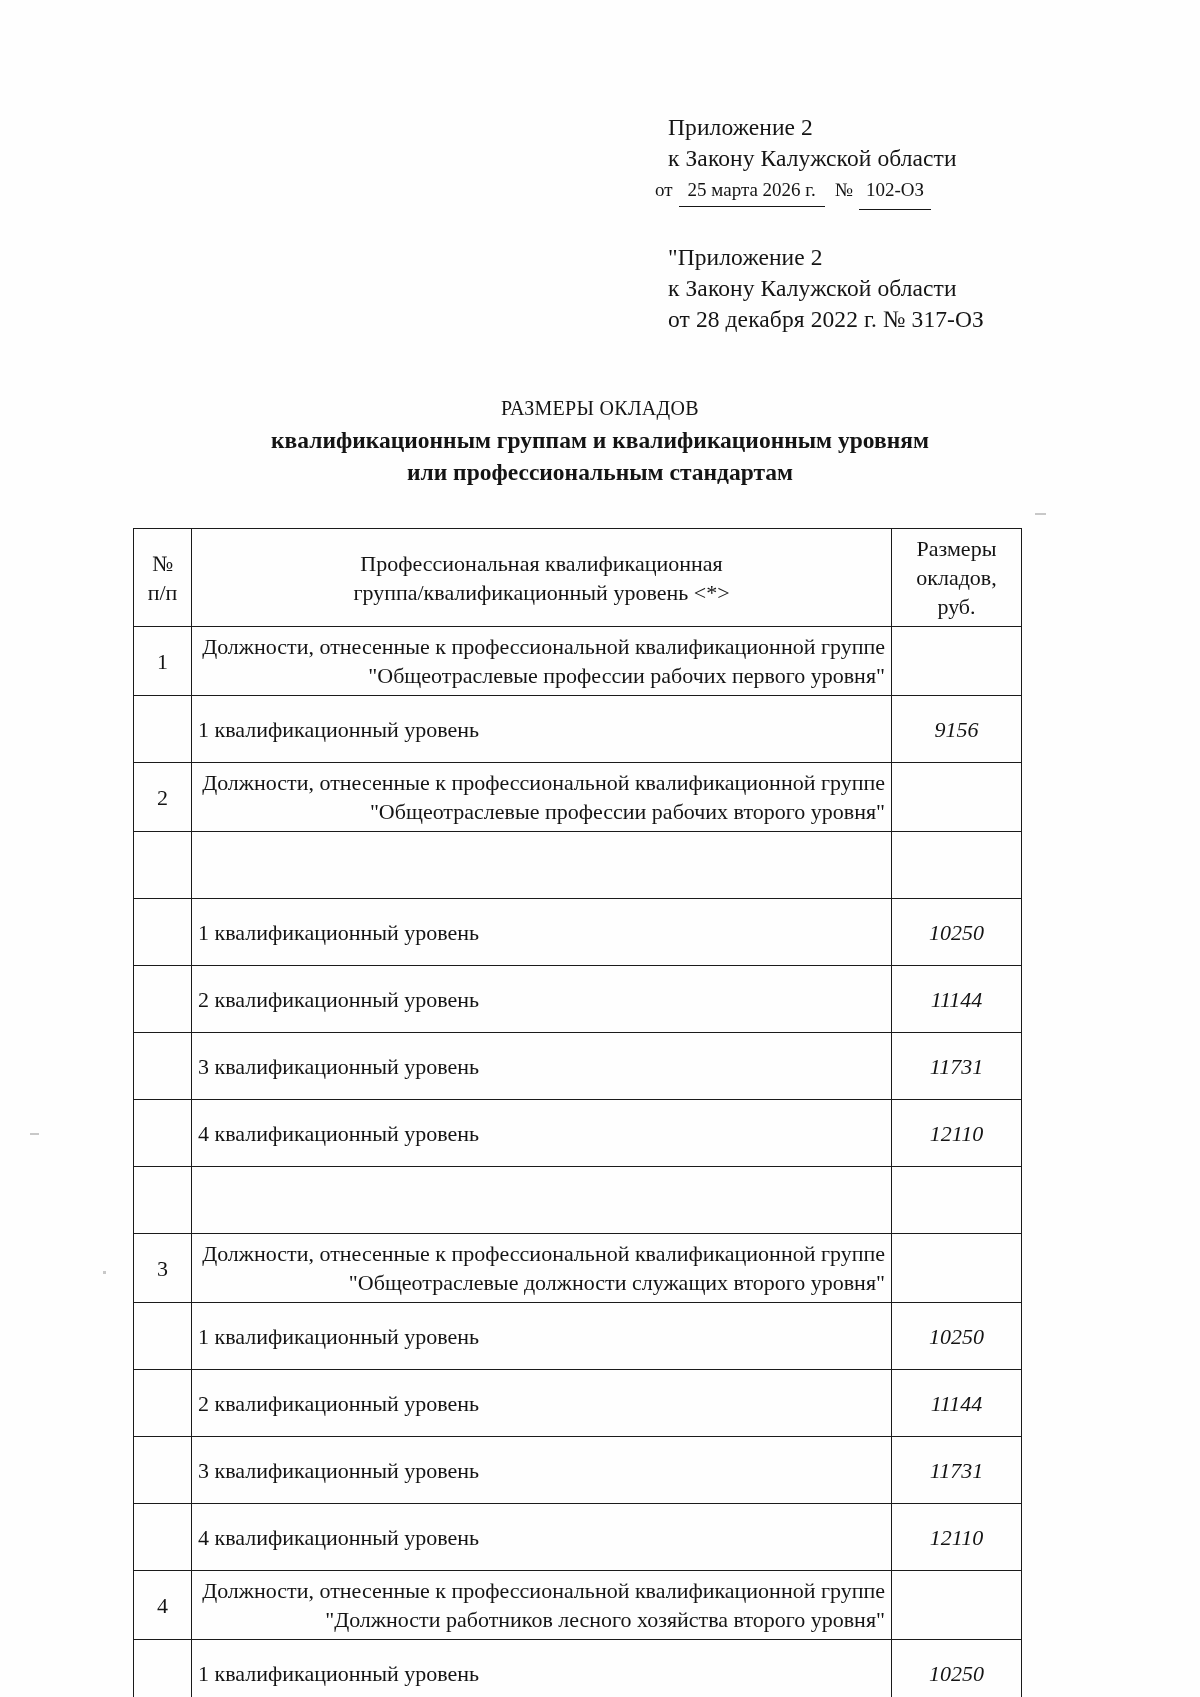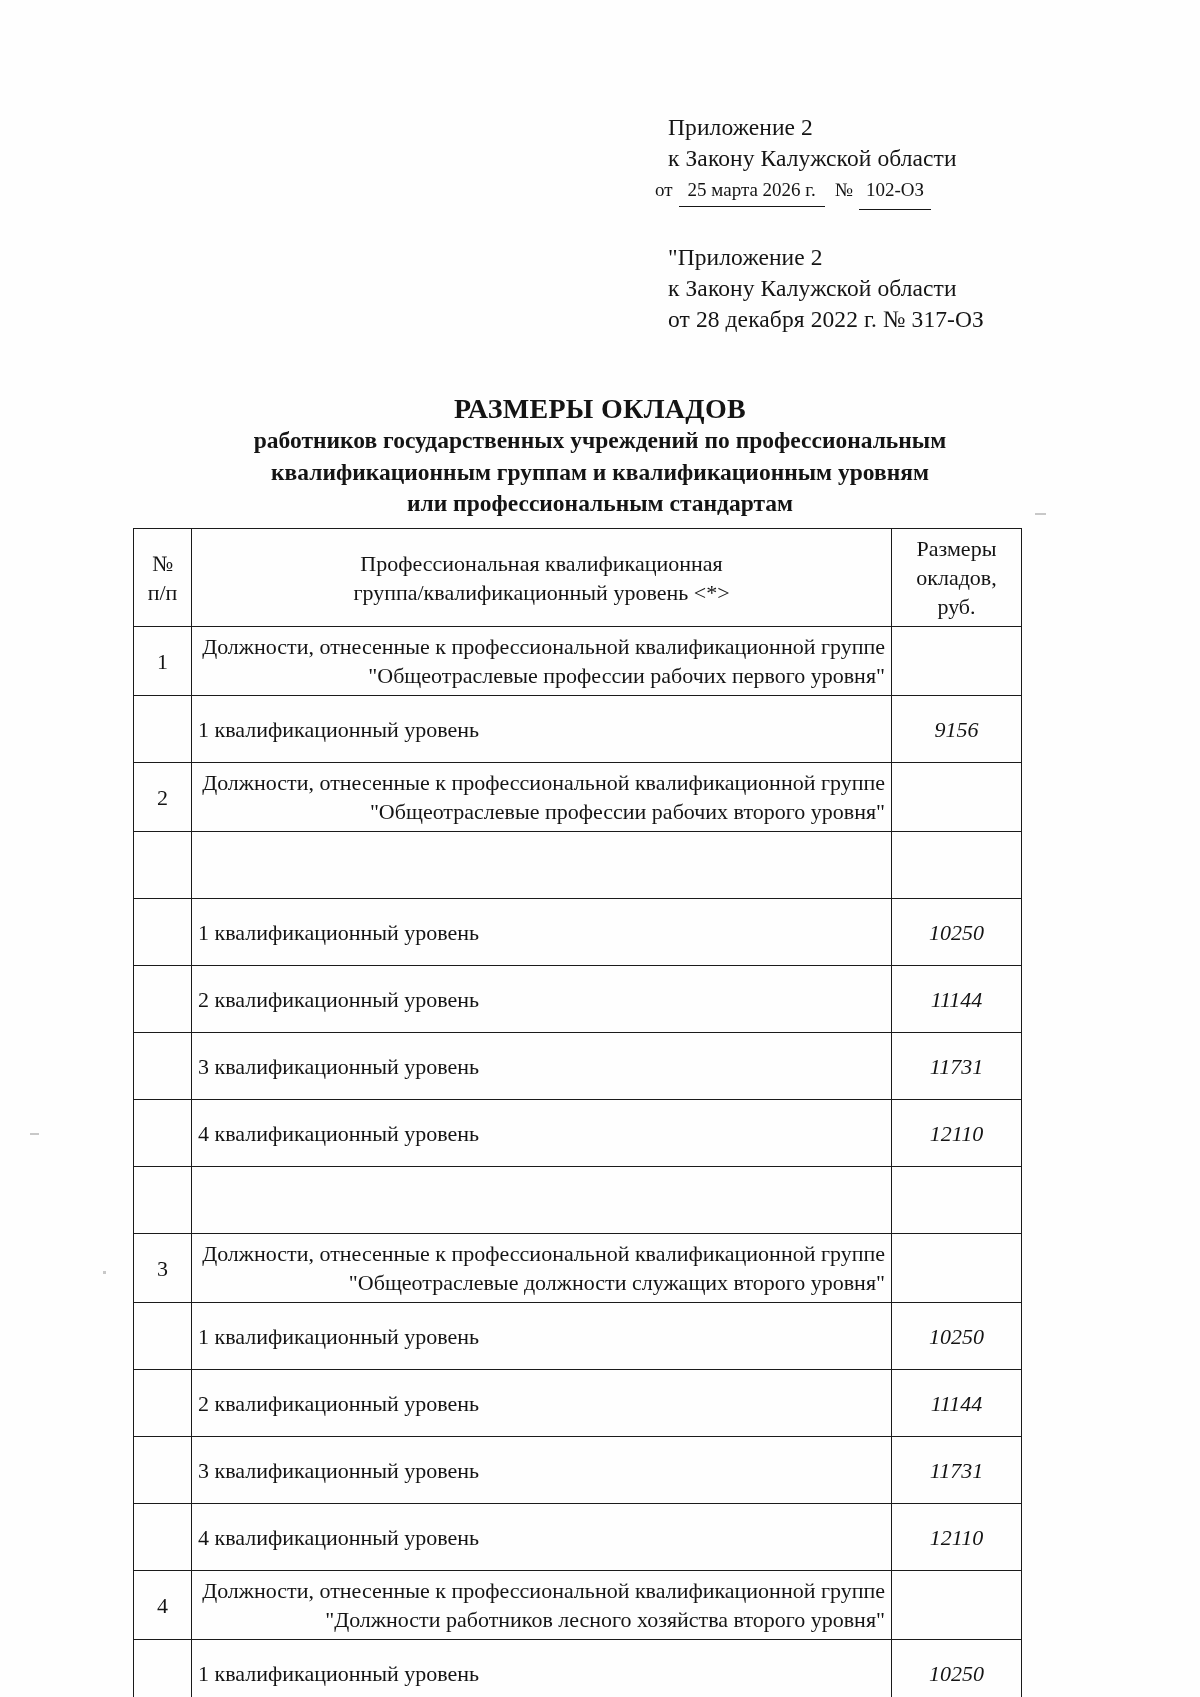--- a/index.html
+++ b/index.html
@@ -57,22 +57,22 @@
 
   
   .title-area {
     position: absolute;
     left: 100px;
     top: 392px;
     width: 1000px;
     text-align: center;
   }
   .doc-title {
-    font-weight: bold;
-    font-size: 28px;
+    font-weight: normal;
+    font-size: 20px;
     line-height: 33px;
     letter-spacing: .3px;
   }
   .doc-subtitle {
     font-weight: bold;
     font-size: 23.5px;
     line-height: 31.5px;
     letter-spacing: 0px;
   }
 
@@ -161,21 +161,20 @@
     <div class="hdr-block">
       <div class="hdr-line">"Приложение 2</div>
       <div class="hdr-line">к Закону Калужской области</div>
       <div class="hdr-line">от 28 декабря 2022 г. № 317-ОЗ</div>
     </div>
 
   </div>
 
   <div class="title-area">
     <div class="doc-title">РАЗМЕРЫ ОКЛАДОВ</div>
-    <div class="doc-subtitle">работников государственных учреждений по профессиональным</div>
     <div class="doc-subtitle">квалификационным группам и квалификационным уровням</div>
     <div class="doc-subtitle">или профессиональным стандартам</div>
   </div>
 
   <div class="table-wrap">
     <table class="salary">
       <colgroup>
         <col class="c-no">
         <col class="c-desc">
         <col class="c-val">

